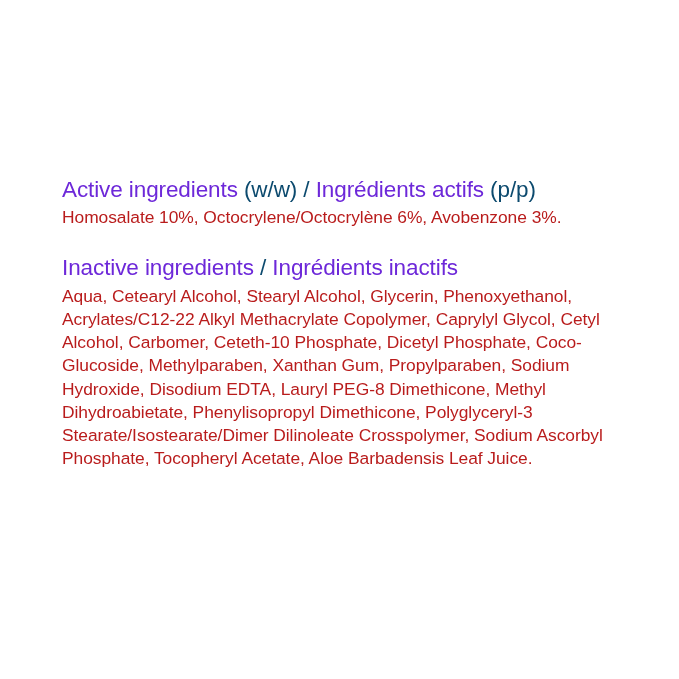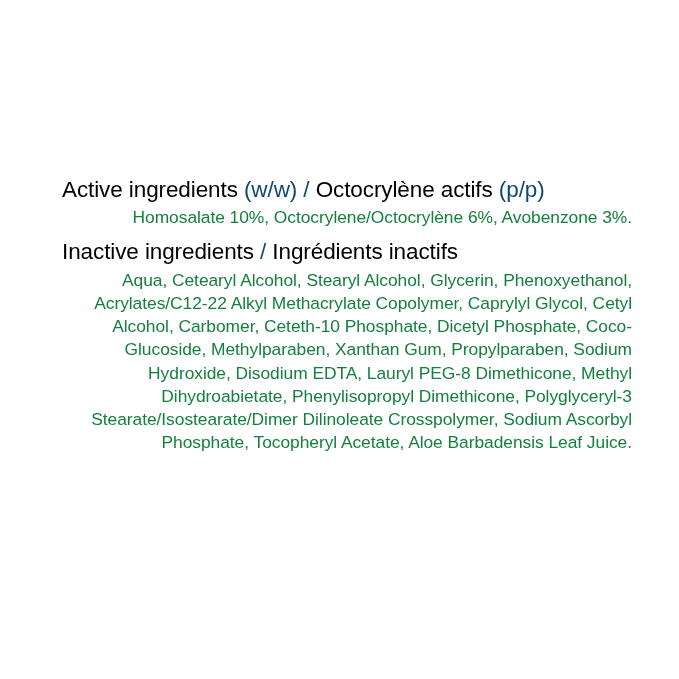--- a/index.html
+++ b/index.html
@@ -21,61 +21,61 @@
     background: #ffffff;
     overflow: hidden;
   }
   .content {
     position: absolute;
     left: 62px;
     top: 176px;
     width: 570px;
   }
   .section + .section {
-    margin-top: 8px;
+    margin-top: 24px;
   }
   .heading {
     font-size: 22.5px;
     line-height: 1.22;
     color: #1c3f73;
     font-weight: 400;
     letter-spacing: -0.1px;
     margin: 0 0 3px 0;
     white-space: nowrap;
   }
   .heading .strong {
-    color: #000000;
+    color: #6d28d9;
   }
   .heading .light {
     color: #0c4a6e;
   }
   .body-text {
     font-size: 17.4px;
     line-height: 1.33;
-    color: #15803d;
+    color: #b91c1c;
     font-weight: 400;
     letter-spacing: -0.05px;
     margin: 0;
-    text-align: right;
+    text-align: left;
   }
   .active-body {
     white-space: nowrap;
   }
   .inactive-heading {
     margin-bottom: 4px;
   }
 </style>
 </head>
 <body>
 
 <div class="page">
   <div class="content">
 
     <div class="section">
-      <p class="heading"><span class="strong">Active ingredients</span><span class="light"> (w/w)</span><span class="light"> / </span><span class="strong">Octocrylène actifs</span><span class="light"> (p/p)</span></p>
+      <p class="heading"><span class="strong">Active ingredients</span><span class="light"> (w/w)</span><span class="light"> / </span><span class="strong">Ingrédients actifs</span><span class="light"> (p/p)</span></p>
       <p class="body-text active-body">Homosalate 10%, Octocrylene/Octocrylène 6%, Avobenzone 3%.</p>
     </div>
 
     <div class="section">
       <p class="heading inactive-heading"><span class="strong">Inactive ingredients</span><span class="light"></span><span class="light"> / </span><span class="strong">Ingrédients inactifs</span><span class="light"></span></p>
       <p class="body-text">Aqua, Cetearyl Alcohol, Stearyl Alcohol, Glycerin, Phenoxyethanol, Acrylates/C12-22 Alkyl Methacrylate Copolymer, Caprylyl Glycol, Cetyl Alcohol, Carbomer, Ceteth-10 Phosphate, Dicetyl Phosphate, Coco-Glucoside, Methylparaben, Xanthan Gum, Propylparaben, Sodium Hydroxide, Disodium EDTA, Lauryl PEG-8 Dimethicone, Methyl Dihydroabietate, Phenylisopropyl Dimethicone, Polyglyceryl-3 Stearate/Isostearate/Dimer Dilinoleate Crosspolymer, Sodium Ascorbyl Phosphate, Tocopheryl Acetate, Aloe Barbadensis Leaf Juice.</p>
     </div>
 
   </div>
 </div>

